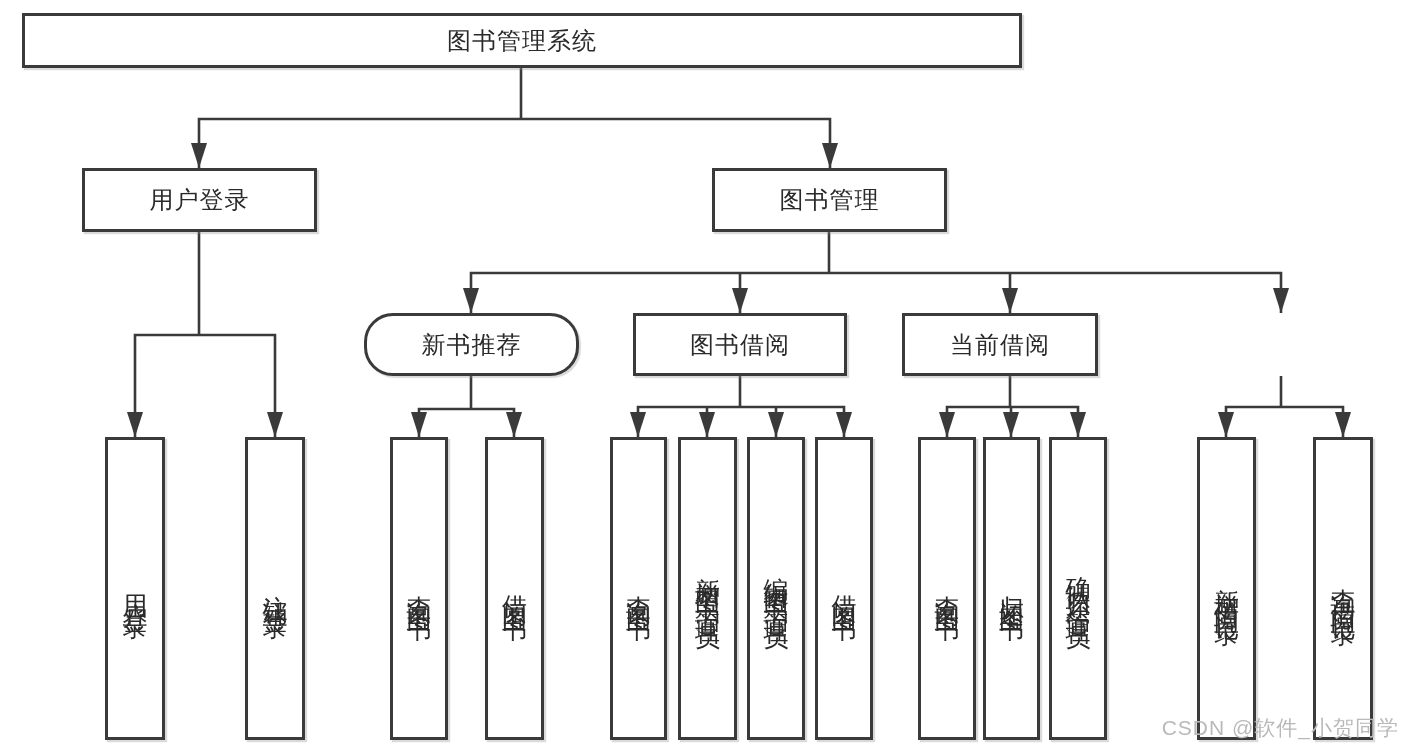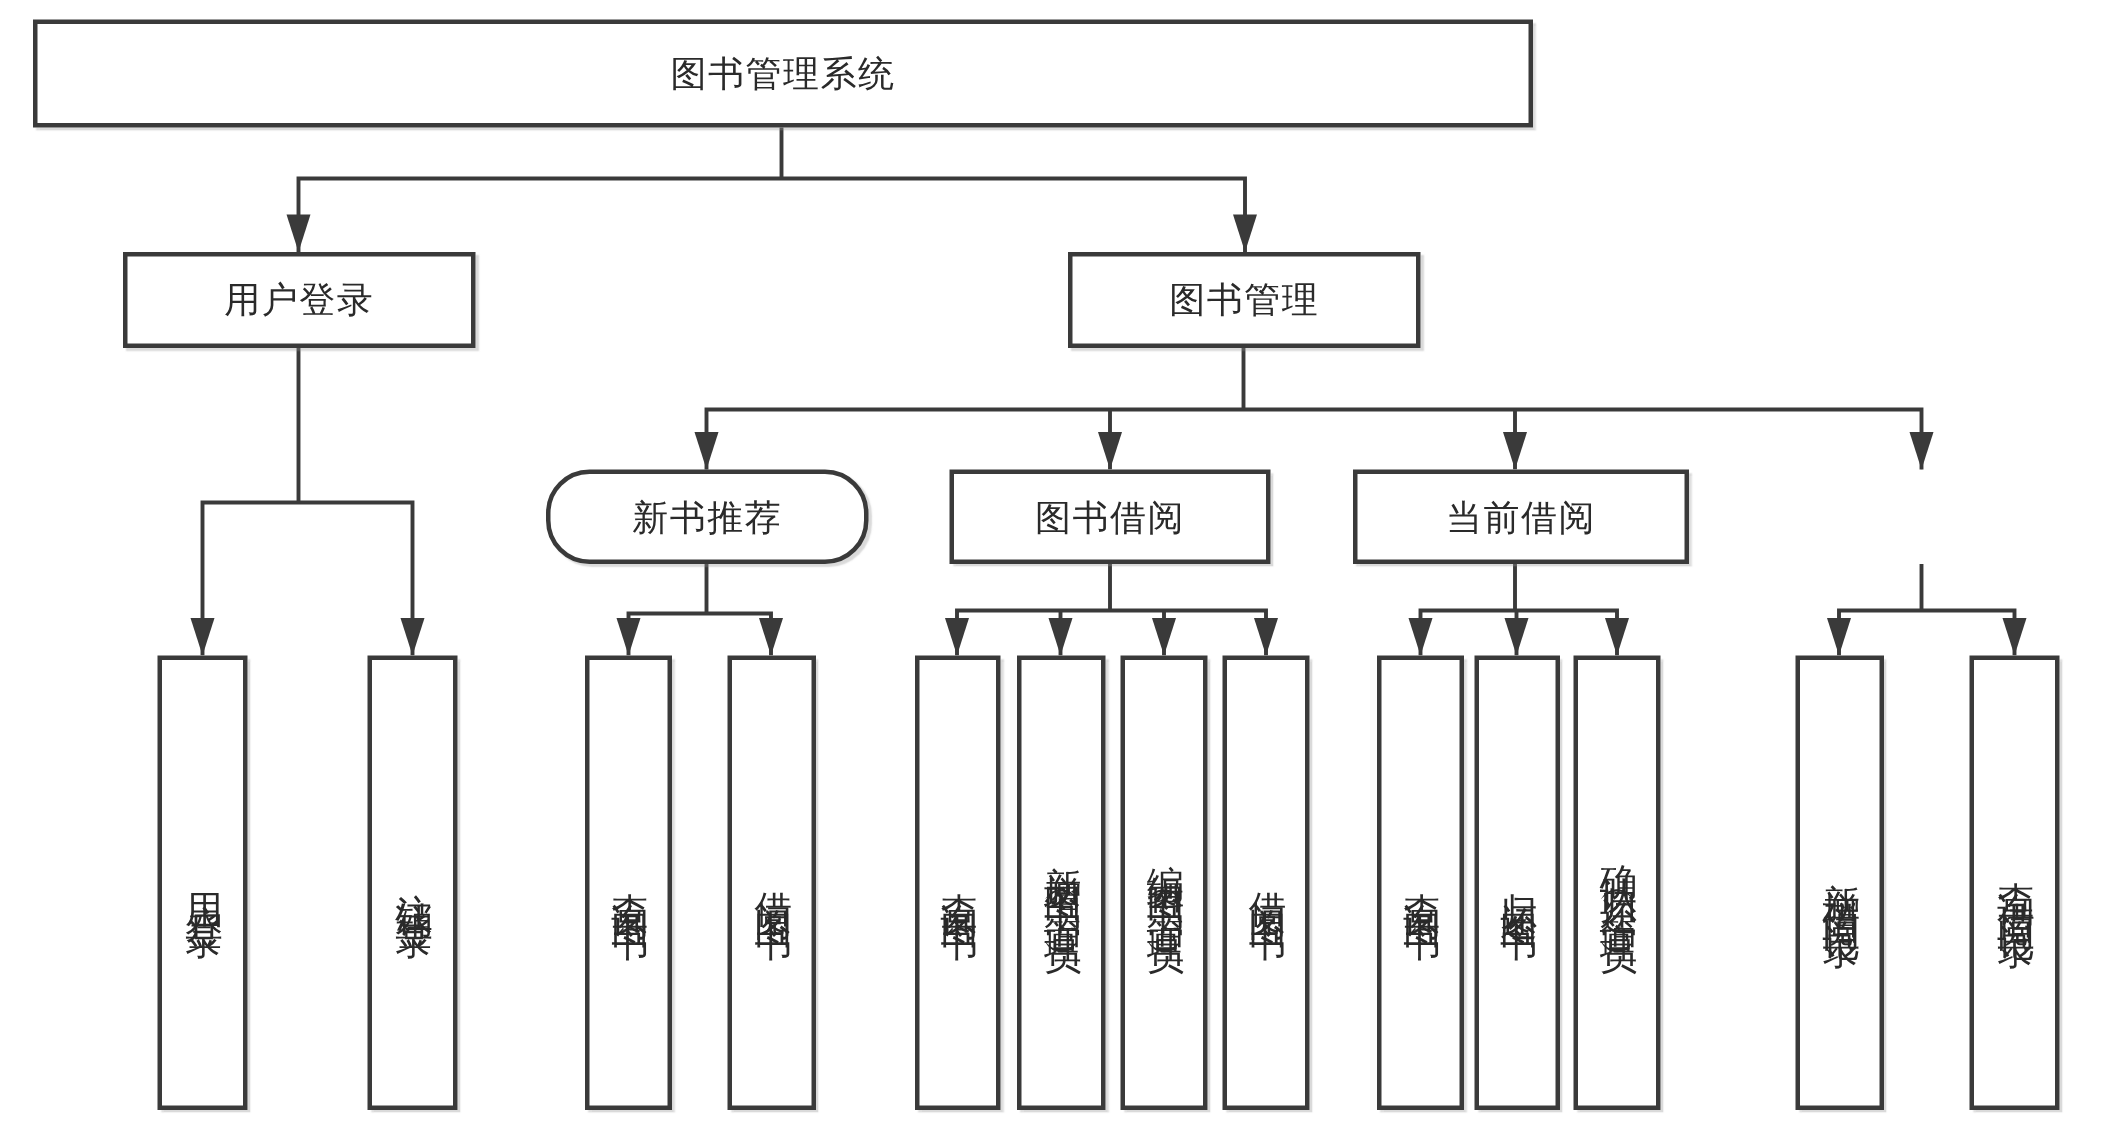--- a/index.html
+++ b/index.html
@@ -124,41 +124,42 @@
     </g>
 
     <g>
       <path d="M1281 376 V407"></path>
       <path d="M1226 437 V407 H1343 V437"></path>
       <polygon points="1218,412 1234,412 1226,437"></polygon>
       <polygon points="1335,412 1351,412 1343,437"></polygon>
     </g>
   </svg>
 
-  <div class="node" style="left:22px; top:13px; width:1000px; height:72px;">图书管理系统</div>
+  <div class="node" style="left:22px; top:13px; width:1000px; height:55px;">图书管理系统</div>
 
   <div class="node" style="left:82px; top:168px; width:235px; height:64px;">用户登录</div>
   <div class="node" style="left:712px; top:168px; width:235px; height:64px;">图书管理</div>
 
   <div class="node" style="left:364px; top:313px; width:215px; height:63px;border-radius:29px;">新书推荐</div>
   <div class="node" style="left:633px; top:313px; width:214px; height:63px;">图书借阅</div>
-  <div class="node" style="left:902px; top:313px; width:224px; height:63px;">当前借阅</div>
+  <div class="node" style="left:902px; top:313px; width:196px; height:63px;">当前借阅</div>
 
   <div class="node v" style="left:105px; top:437px; width:60px; height:303px;">用户登录</div>
   <div class="node v" style="left:245px; top:437px; width:60px; height:303px;">注销登录</div>
 
   <div class="node v" style="left:390px; top:437px; width:58px; height:303px;">查询图书</div>
   <div class="node v" style="left:485px; top:437px; width:59px; height:303px;">借阅图书</div>
 
   <div class="node v" style="left:610px; top:437px; width:57px; height:303px;">查询图书</div>
   <div class="node v" style="left:678px; top:437px; width:59px; height:303px;">新增图书（管理员）</div>
   <div class="node v" style="left:747px; top:437px; width:58px; height:303px;">编辑图书（管理员）</div>
   <div class="node v" style="left:815px; top:437px; width:58px; height:303px;">借阅图书</div>
 
   <div class="node v" style="left:918px; top:437px; width:58px; height:303px;">查询图书</div>
   <div class="node v" style="left:983px; top:437px; width:57px; height:303px;">归还图书</div>
   <div class="node v" style="left:1049px; top:437px; width:58px; height:303px;">确认归还（管理员）</div>
 
   <div class="node v" style="left:1197px; top:437px; width:59px; height:303px;">新增借阅记录</div>
   <div class="node v" style="left:1313px; top:437px; width:60px; height:303px;">查询借阅记录</div>
 
+  <div class="watermark">CSDN @软件_小贺同学</div>
 
 </div>
 
 </body></html>

